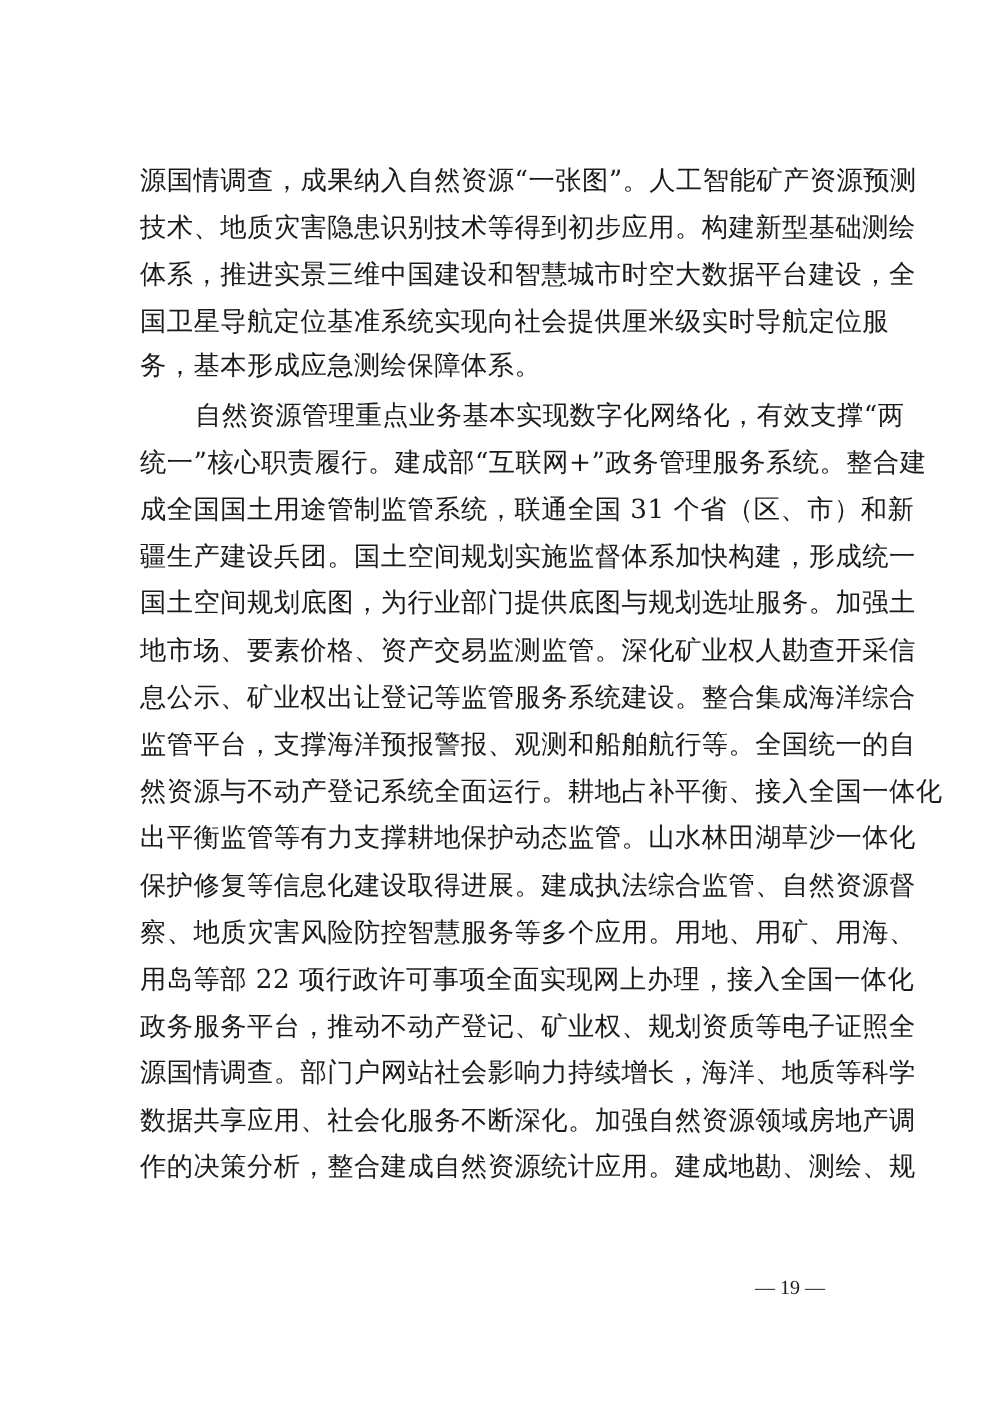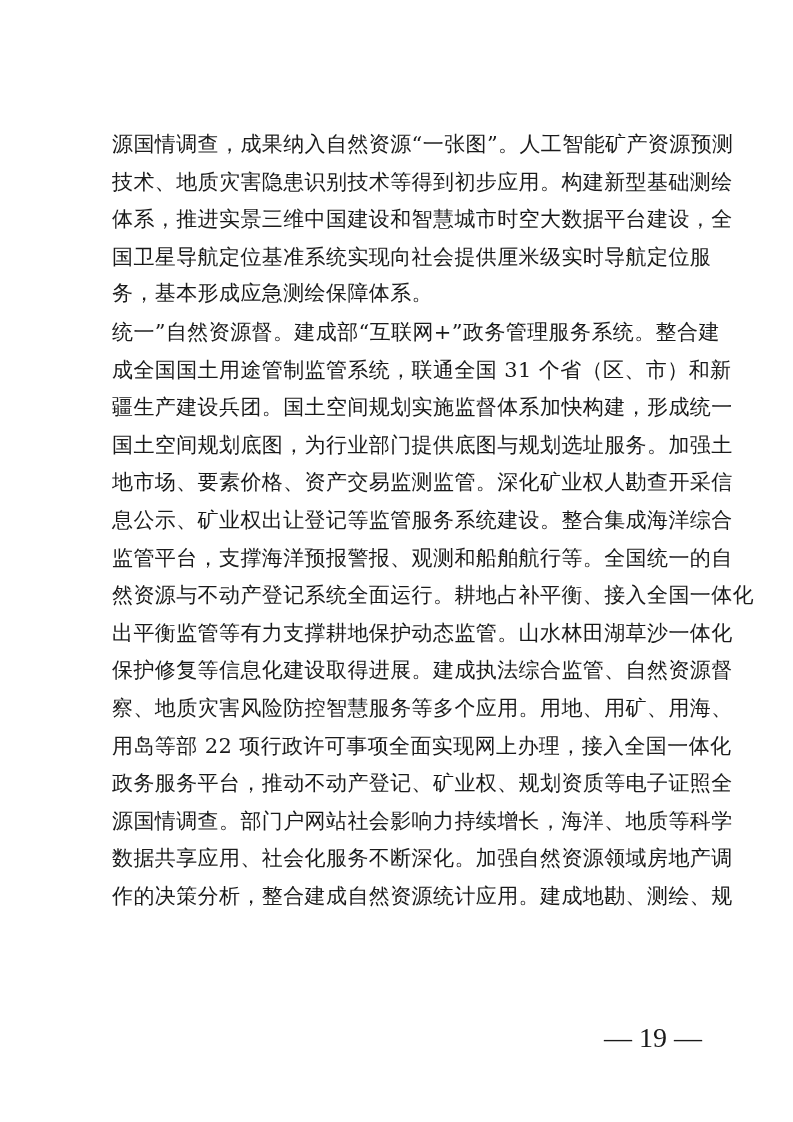--- a/index.html
+++ b/index.html
@@ -8,39 +8,40 @@
   .content {
     position:absolute; left:112px; top:126px; width:572px;
     font-family:"DejaVu Serif","Liberation Serif",serif;
     font-size:21px; line-height:37.6px; color:#1a1a1a;
     text-align:justify; letter-spacing:0.4px;
   }
   .line { display:block; white-space:nowrap; height:37.6px; text-align-last:justify; text-align:justify; }
   .line.last { text-align-last:left;font-family:Liberation Mono, monospace; }
   .indent { padding-left:44px; }
   .page-number {
-    position:absolute; left:604px; top:1022px; width:80px; text-align:center;
-    font-family:"Liberation Serif","DejaVu Serif",serif; font-size:28px; color:#1a1a1a;
+    position:absolute; left:604px; top:1022px; width:80px; text-align:left;
+    font-family:"Liberation Serif","DejaVu Serif",serif; font-size:16px; color:#1a1a1a;
     white-space:nowrap;
   }
 </style>
 </head>
 <body>
 
 <div class="page">
   <div class="content">
     <div>
       <span class="line">源国情调查，成果纳入自然资源“一张图”。人工智能矿产资源预测</span>
       <span class="line">技术、地质灾害隐患识别技术等得到初步应用。构建新型基础测绘</span>
       <span class="line">体系，推进实景三维中国建设和智慧城市时空大数据平台建设，全</span>
       <span class="line">国卫星导航定位基准系统实现向社会提供厘米级实时导航定位服</span>
       <span class="line last">务，基本形成应急测绘保障体系。</span>
     </div>
     <div>
-      <span class="line">统一”自然资源督。建成部“互联网+”政务管理服务系统。整合建</span>
+      <span class="line indent">自然资源管理重点业务基本实现数字化网络化，有效支撑“两</span>
+      <span class="line">统一”核心职责履行。建成部“互联网+”政务管理服务系统。整合建</span>
       <span class="line">成全国国土用途管制监管系统，联通全国 31 个省（区、市）和新</span>
       <span class="line">疆生产建设兵团。国土空间规划实施监督体系加快构建，形成统一</span>
       <span class="line">国土空间规划底图，为行业部门提供底图与规划选址服务。加强土</span>
       <span class="line">地市场、要素价格、资产交易监测监管。深化矿业权人勘查开采信</span>
       <span class="line">息公示、矿业权出让登记等监管服务系统建设。整合集成海洋综合</span>
       <span class="line">监管平台，支撑海洋预报警报、观测和船舶航行等。全国统一的自</span>
       <span class="line">然资源与不动产登记系统全面运行。耕地占补平衡、接入全国一体化</span>
       <span class="line">出平衡监管等有力支撑耕地保护动态监管。山水林田湖草沙一体化</span>
       <span class="line">保护修复等信息化建设取得进展。建成执法综合监管、自然资源督</span>
       <span class="line">察、地质灾害风险防控智慧服务等多个应用。用地、用矿、用海、</span>

